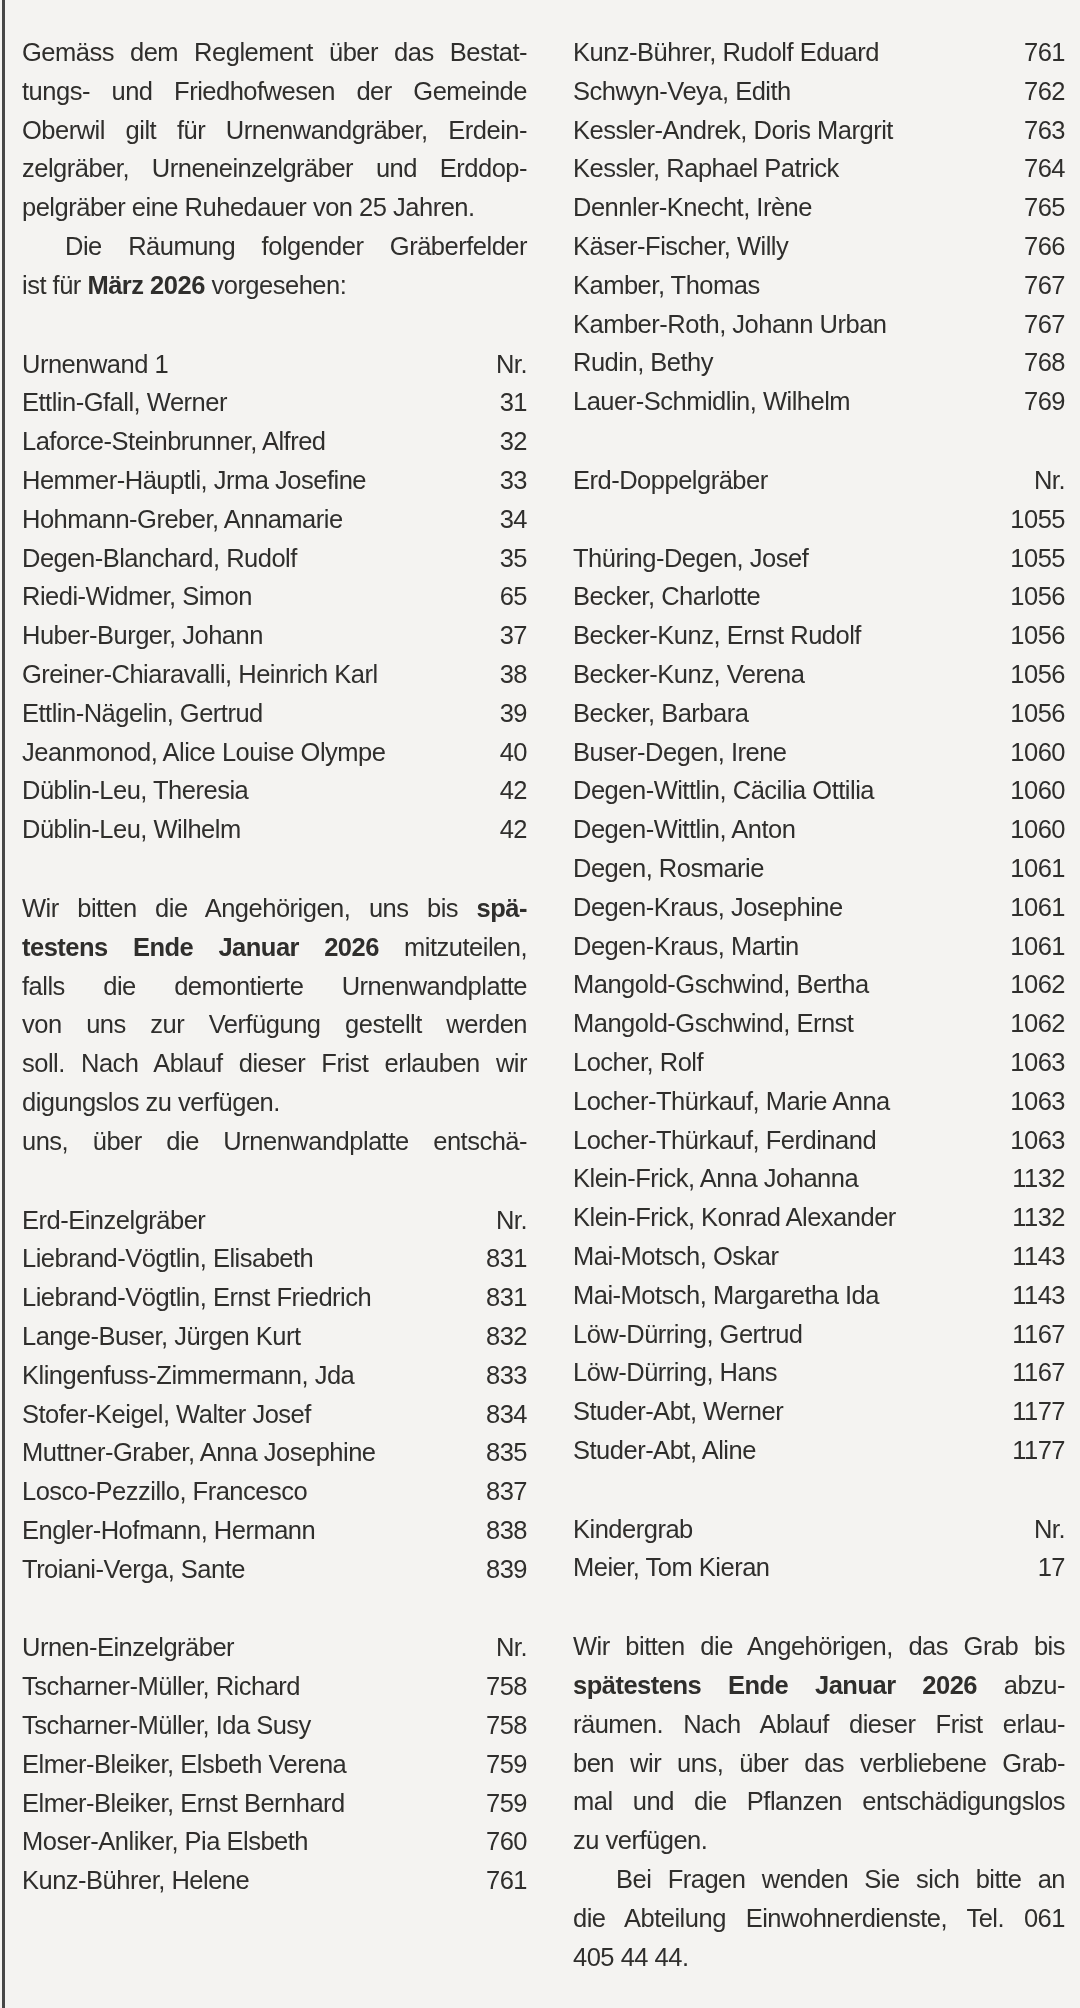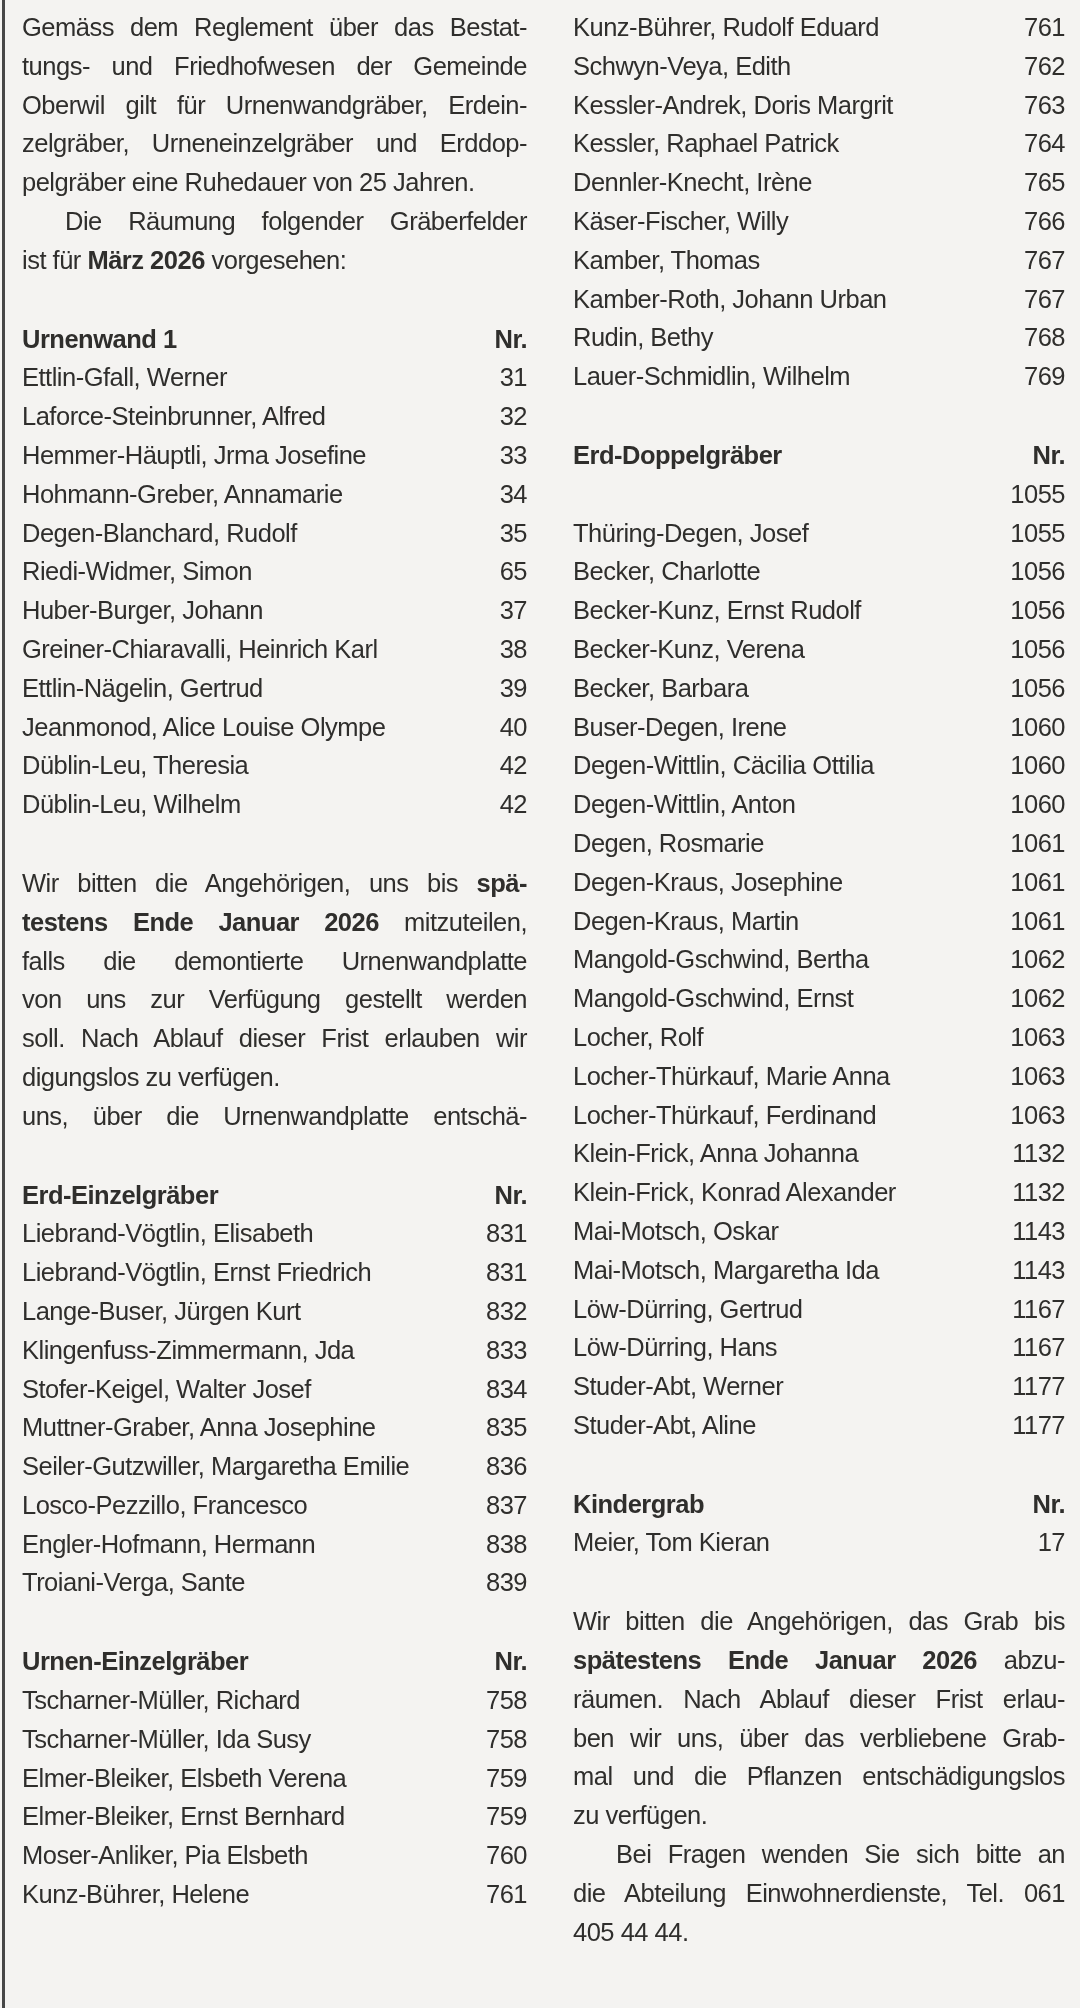--- a/index.html
+++ b/index.html
@@ -14,41 +14,41 @@
     letter-spacing:-0.5px;
     overflow:hidden;
     box-sizing:border-box;
   }
   .edge-line{
     position:absolute;left:2px;top:0;width:3px;height:2008px;
     background:#474747;
   }
   .cols{
     display:flex;
-    padding:8px 15px 0 22px;
+    padding:33px 15px 0 22px;
     box-sizing:border-box;
   }
   .col-left{width:505px;margin-right:46px;flex:0 0 auto;}
   .col-right{width:492px;flex:0 0 auto;}
 
   .gap{margin-top:40px;}
 
   .para .line{
     text-align:justify;
     text-align-last:justify;
     white-space:normal;
   }
   .para .line.last{
     text-align:center;
     text-align-last:left;
   }
   .para .line.indent{ text-indent:43px; }
   .bold{ font-weight:bold; }
 
-  .sec-head{display:flex;font-weight:bold;}
+  .sec-head{display:flex;font-weight:normal;}
   .sec-head .nr-label{margin-left:auto;}
 
   .row{display:flex;}
   .row .nm{white-space:nowrap;}
   .row .nr{margin-left:auto;padding-left:8px;}
 </style>
 </head>
 <body>
 
 <div class="page">
@@ -159,24 +159,20 @@
             </div>
             <div class="row">
               <span class="nm">Stofer-Keigel, Walter Josef</span>
               <span class="nr">834</span>
             </div>
             <div class="row">
               <span class="nm">Muttner-Graber, Anna Josephine</span>
               <span class="nr">835</span>
             </div>
             <div class="row">
-              <span class="nm">Seiler-Gutzwiller, Margaretha Emilie</span>
-              <span class="nr">836</span>
-            </div>
-            <div class="row">
               <span class="nm">Losco-Pezzillo, Francesco</span>
               <span class="nr">837</span>
             </div>
             <div class="row">
               <span class="nm">Engler-Hofmann, Hermann</span>
               <span class="nr">838</span>
             </div>
             <div class="row">
               <span class="nm">Troiani-Verga, Sante</span>
               <span class="nr">839</span>

